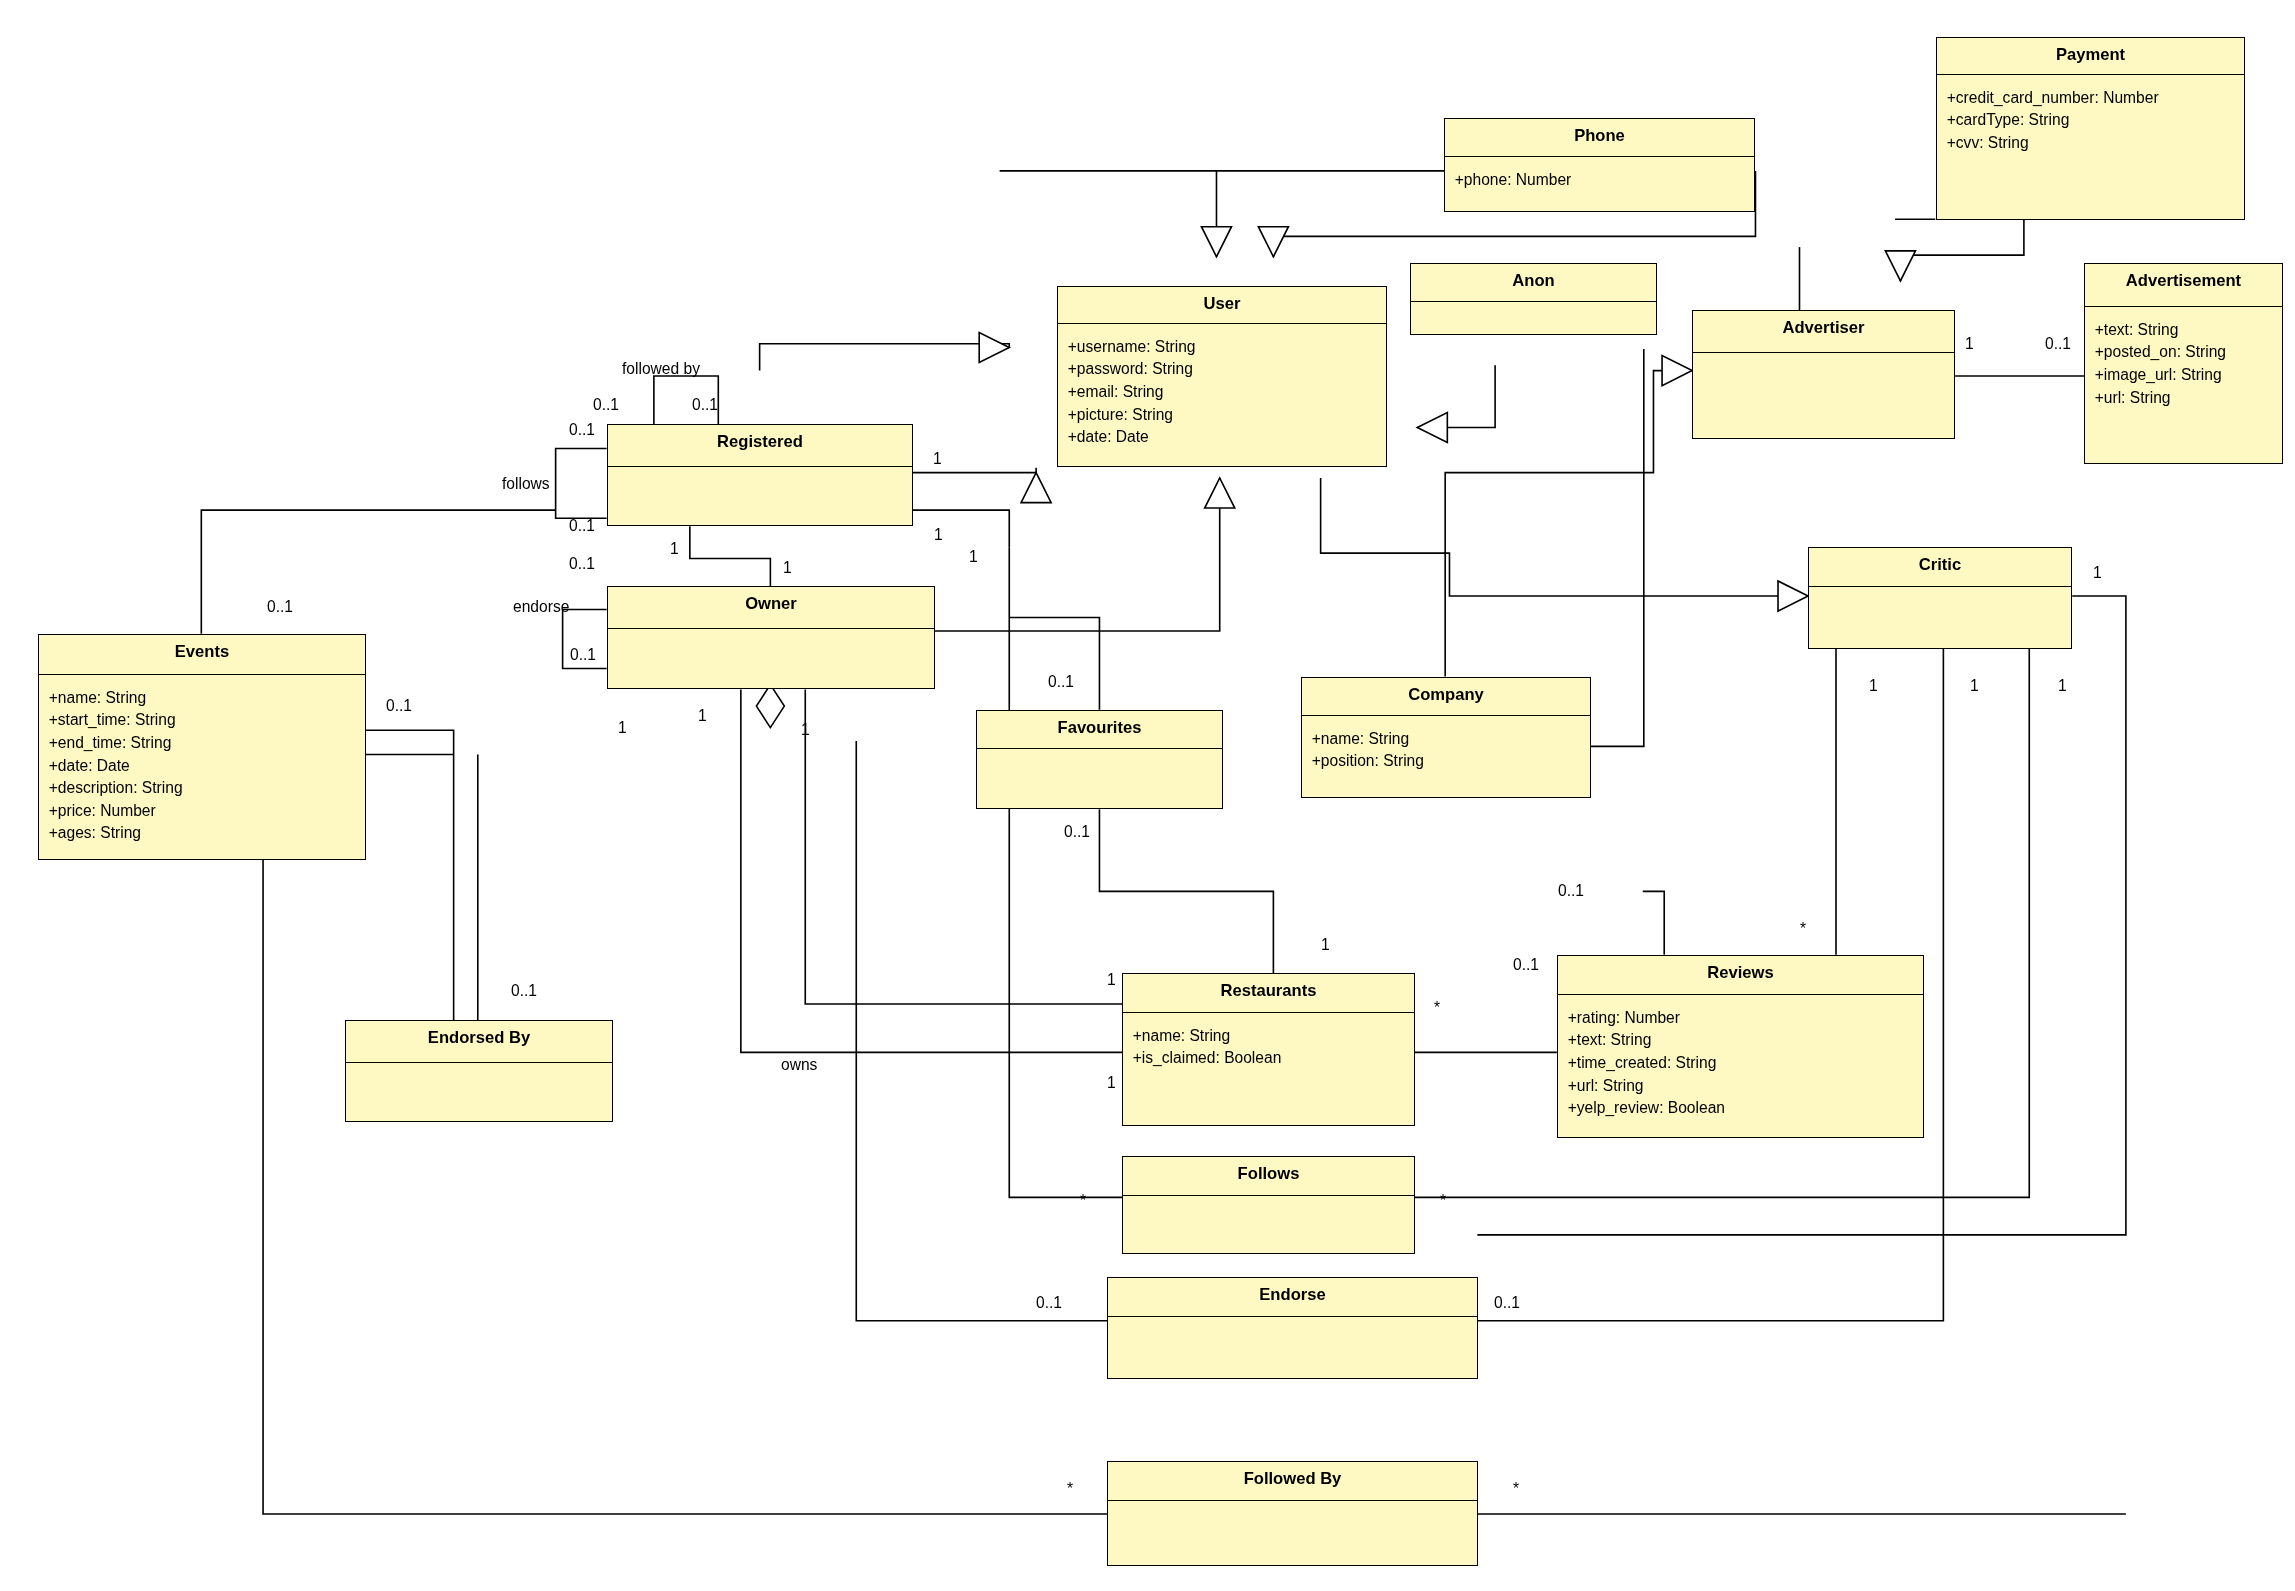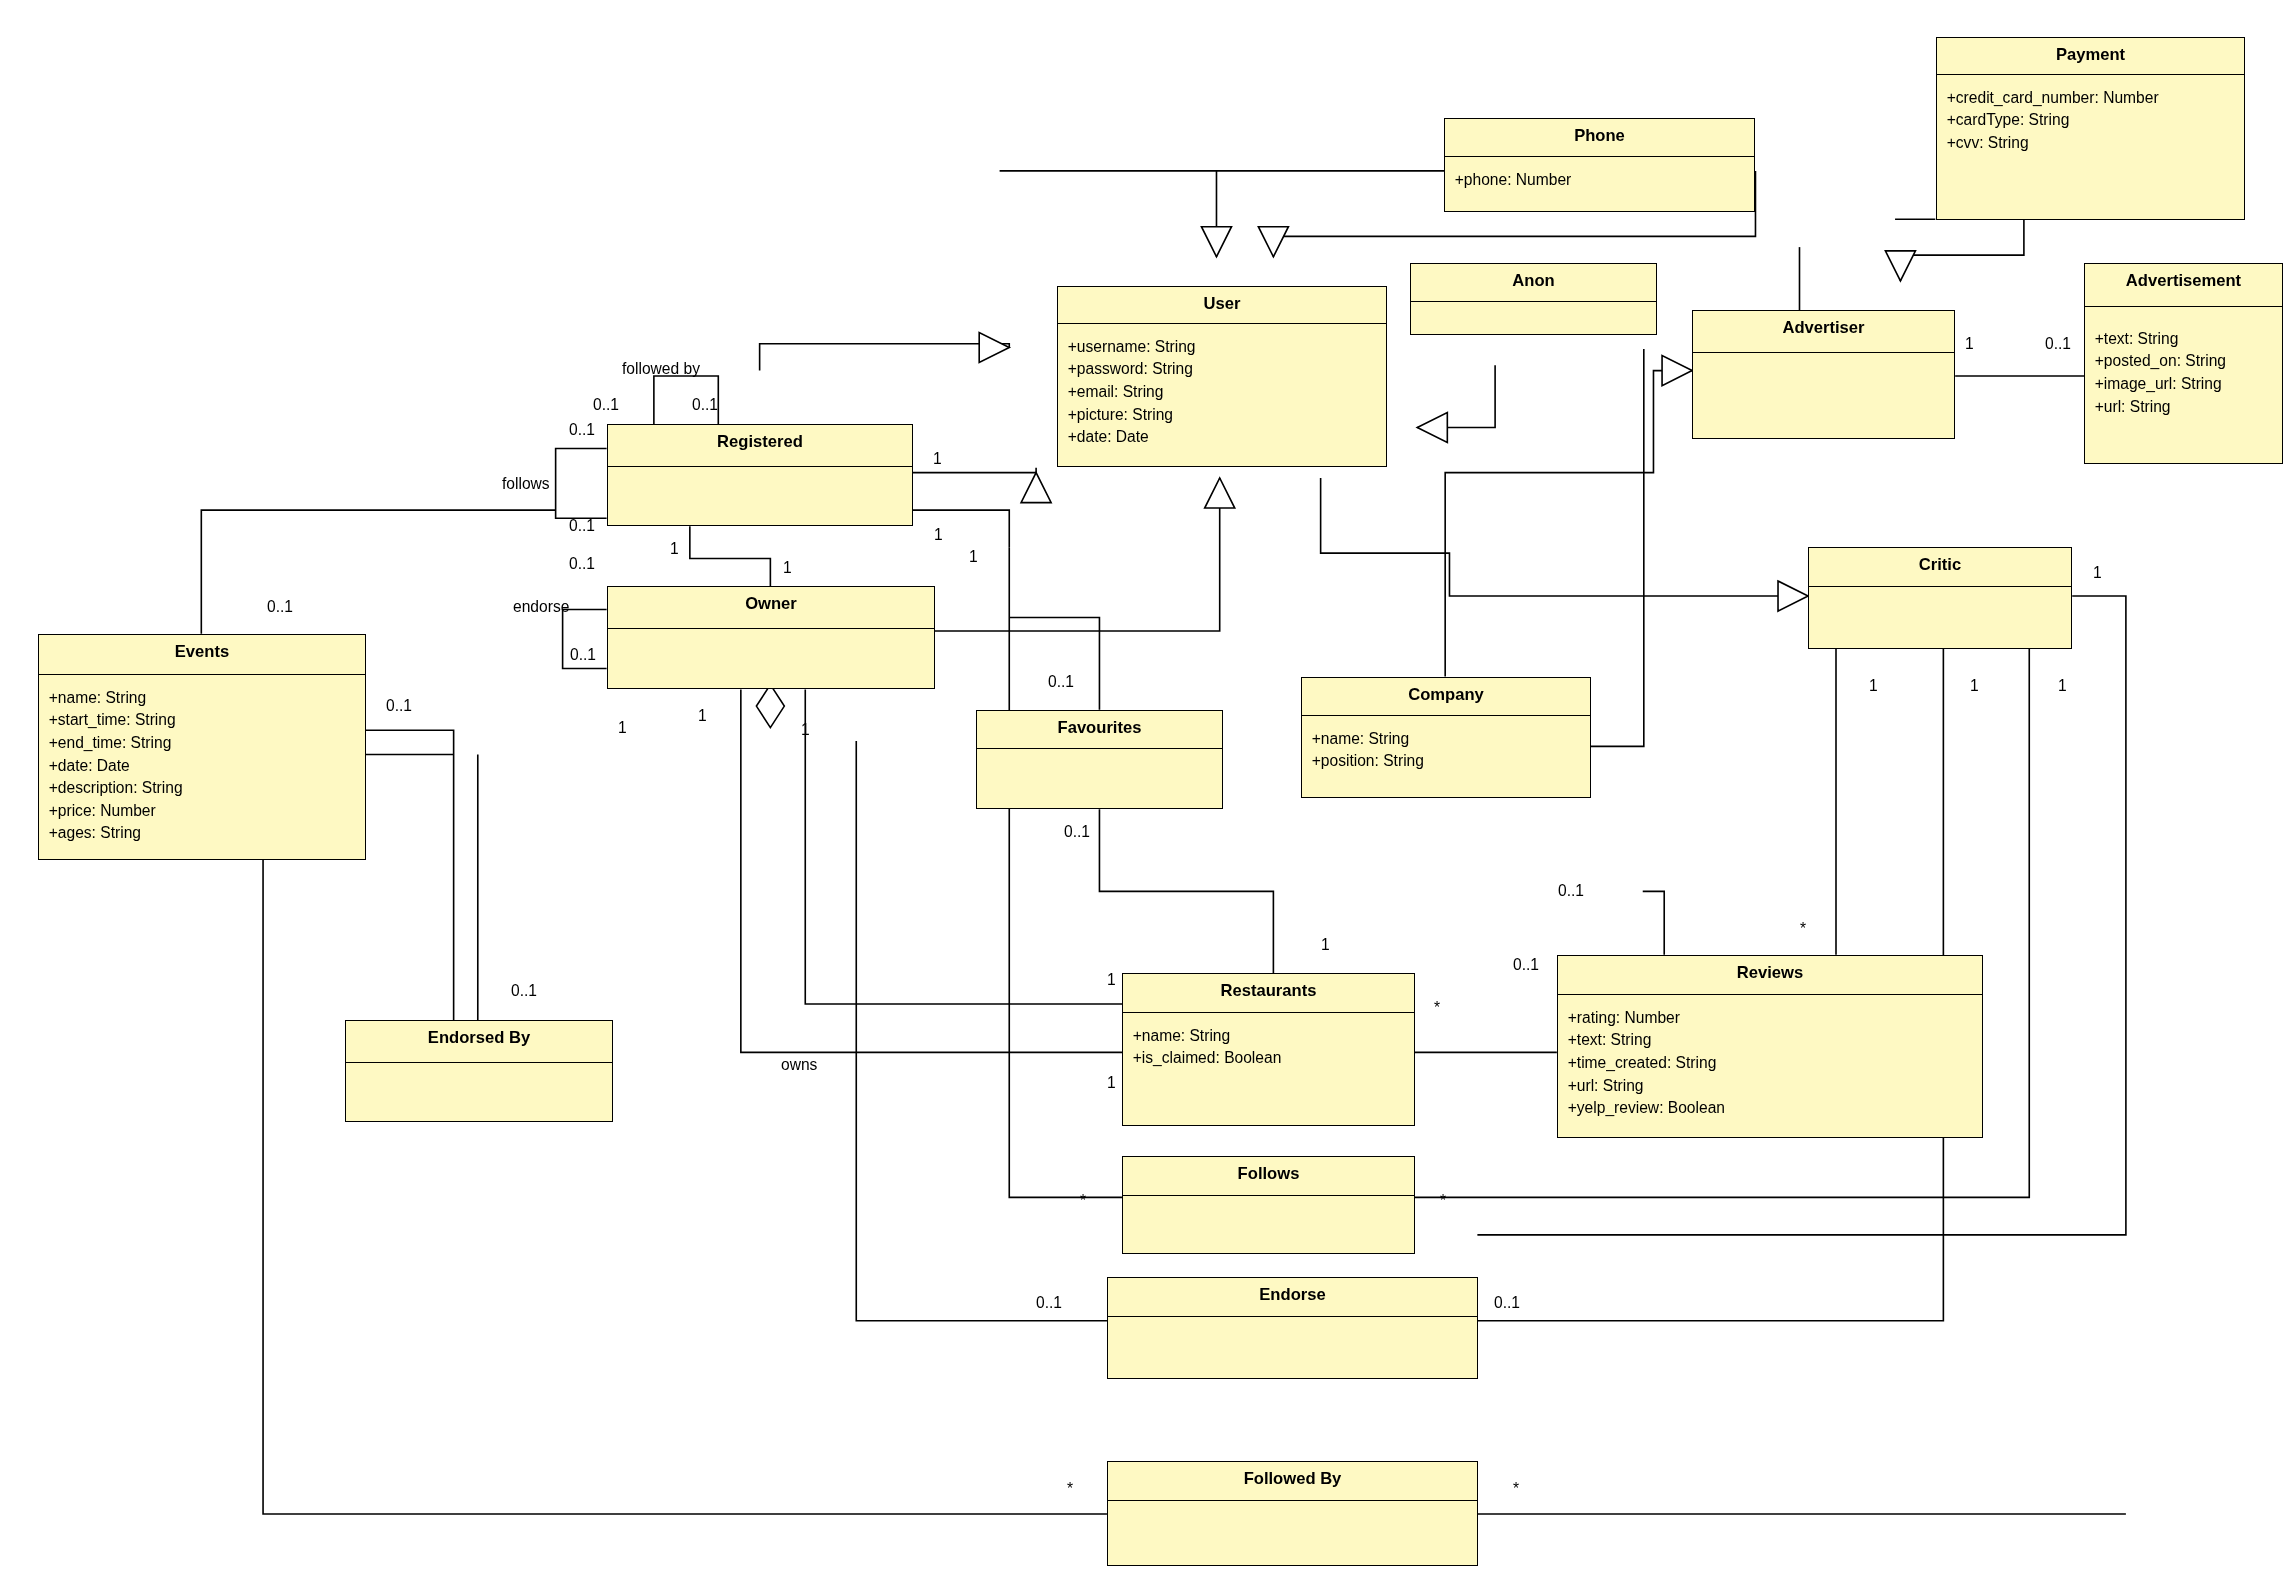--- a/index.html
+++ b/index.html
@@ -161,21 +161,21 @@
         <div class="uml-title">Anon</div>
       </div>
       <div class="uml-attrs"></div>
     </div>
     <div class="uml-class" style="left: 1692px; top: 310px; width: 263px; height: 129px;">
       <div class="uml-titlebar" style="height: 42px;">
         <div class="uml-title">Advertiser</div>
       </div>
       <div class="uml-attrs"></div>
     </div>
-    <div class="uml-class" style="left: 2084px; top: 263px; width: 199px; height: 201px; gap: 9px;">
+    <div class="uml-class" style="left: 2084px; top: 263px; width: 199px; height: 201px;">
       <div class="uml-titlebar" style="height: 43px;">
         <div class="uml-title">Advertisement</div>
       </div>
       <div class="uml-attrs">
         <div class="uml-attr">+text: String</div>
         <div class="uml-attr">+posted_on: String</div>
         <div class="uml-attr">+image_url: String</div>
         <div class="uml-attr">+url: String</div>
       </div>
     </div>
@@ -234,21 +234,21 @@
     </div>
     <div class="uml-class" style="left: 1122px; top: 973px; width: 293px; height: 153px;">
       <div class="uml-titlebar" style="height: 39px;">
         <div class="uml-title">Restaurants</div>
       </div>
       <div class="uml-attrs">
         <div class="uml-attr">+name: String</div>
         <div class="uml-attr">+is_claimed: Boolean</div>
       </div>
     </div>
-    <div class="uml-class" style="left: 1557px; top: 955px; width: 426px; height: 183px;">
+    <div class="uml-class" style="left: 1557px; top: 955px; width: 367px; height: 183px;">
       <div class="uml-titlebar" style="height: 39px;">
         <div class="uml-title">Reviews</div>
       </div>
       <div class="uml-attrs">
         <div class="uml-attr">+rating: Number</div>
         <div class="uml-attr">+text: String</div>
         <div class="uml-attr">+time_created: String</div>
         <div class="uml-attr">+url: String</div>
         <div class="uml-attr">+yelp_review: Boolean</div>
       </div>

